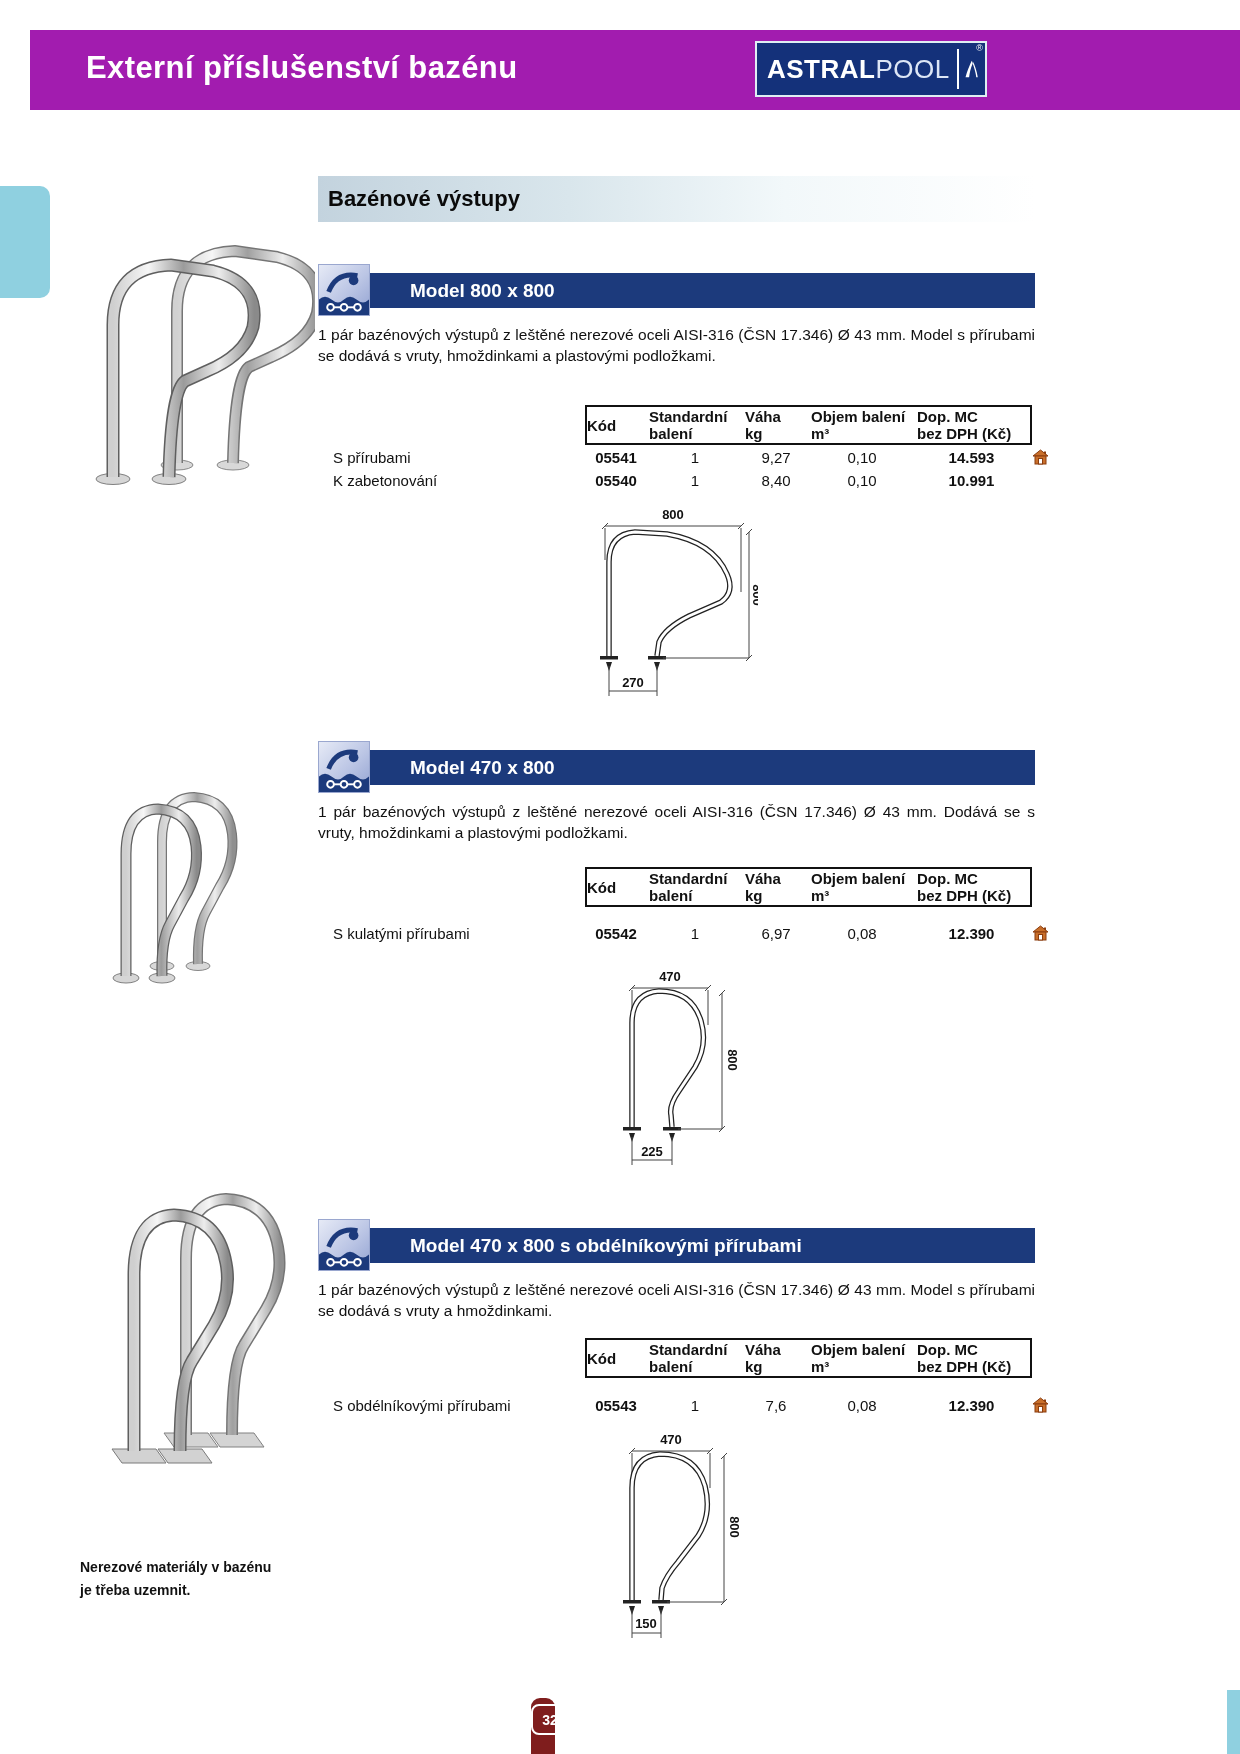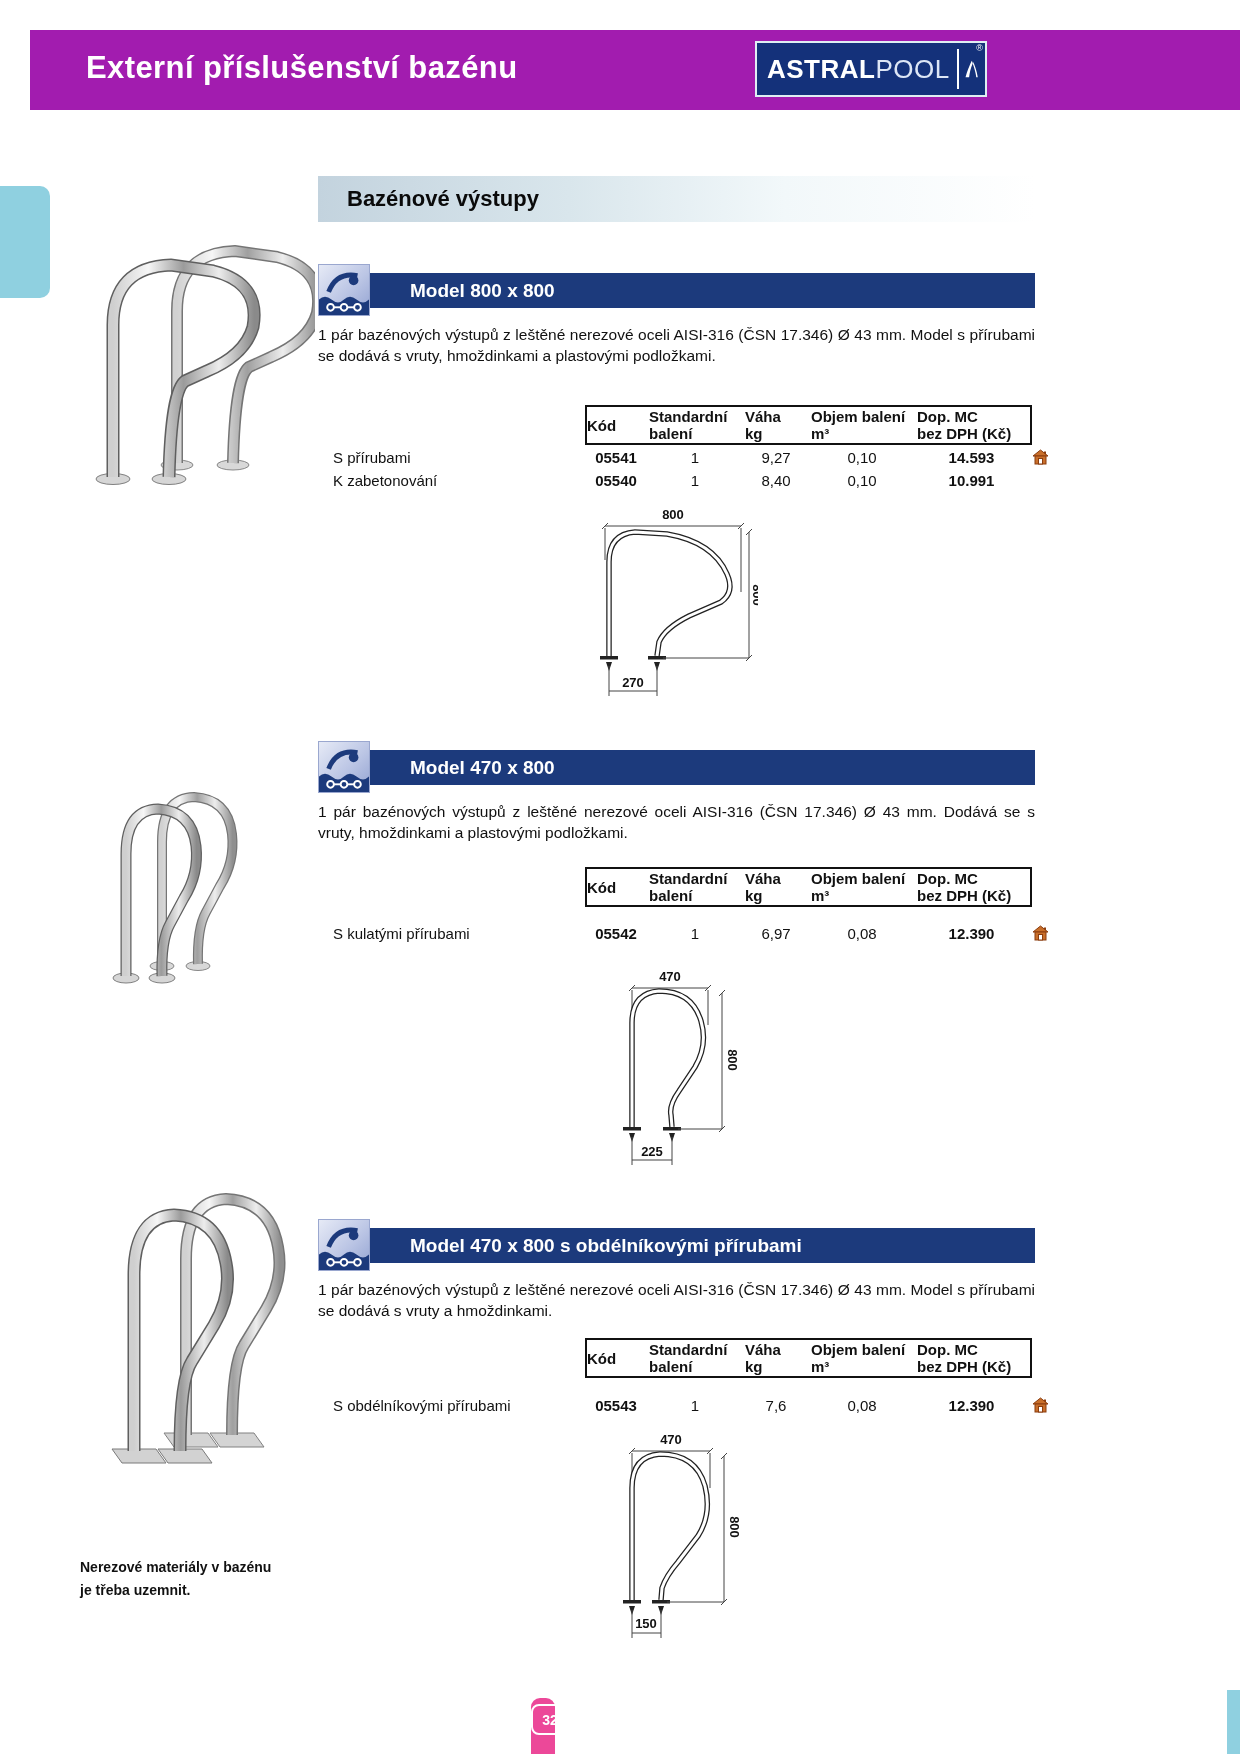--- a/index.html
+++ b/index.html
@@ -10,28 +10,28 @@
   .band-title{position:absolute;left:56px;top:20px;font-size:31px;font-weight:bold;color:#fff;letter-spacing:.4px;}
   .logo{position:absolute;left:725px;top:11px;width:232px;height:56px;background:#14317a;
         border:2px solid #dfeef3;box-sizing:border-box;display:flex;align-items:center;padding:0 6px 0 10px;}
   .logo-astral{font-size:26px;font-weight:900;color:#fff;letter-spacing:.5px;}
   .logo-pool{font-size:26px;font-weight:400;color:#dde6f6;letter-spacing:.5px;}
   .logo-sep{width:2px;height:40px;background:#fff;margin:0 5px 0 7px;flex:none;}
   .logo-reg{position:absolute;top:0px;right:2px;font-size:9px;color:#fff;}
   
   .left-tab{position:absolute;left:0;top:186px;width:50px;height:112px;background:#8fd0e0;border-radius:0 10px 10px 0;}
   .corner-strip{position:absolute;left:1227px;top:1690px;width:13px;height:64px;background:#8fd0e0;}
-  .badge{position:absolute;left:531px;top:1698px;width:24px;height:56px;background:#ec4899;border-radius:9px 9px 0 0;}
+  .badge{position:absolute;left:531px;top:1698px;width:24px;height:56px;background:#7f1d1d;border-radius:9px 9px 0 0;}
   .badge-inner{width:34px;height:27px;margin:6px auto 0;border:2px solid #fff;border-radius:8px;
                display:flex;align-items:center;justify-content:center;color:#fff;font-weight:bold;font-size:14px;}
   
   .section-bar{position:absolute;left:318px;top:176px;width:717px;height:46px;
                background:linear-gradient(90deg,#c3d3de 0%,#d9e6ec 35%,#f2f8fa 65%,#ffffff 100%);
                display:flex;align-items:center;}
-  .section-title{font-size:22px;font-weight:bold;color:#0a0a0a;padding-left:10px;margin-left:19px;}
+  .section-title{font-size:22px;font-weight:bold;color:#0a0a0a;padding-left:10px;}
   
   .model-icon{position:absolute;left:318px;width:52px;height:52px;
               background:linear-gradient(135deg,#e6eaf6 0%,#bcc6e5 55%,#93a3d2 100%);
               border:1px solid #9aa7cf;box-sizing:border-box;}
   .model-bar{position:absolute;left:370px;width:665px;height:35px;background:#1c3a7c;
              display:flex;align-items:center;}
   .model-title{color:#fff;font-size:19px;font-weight:bold;padding-left:40px;}
   
   .desc{position:absolute;left:318px;width:717px;font-size:15.5px;line-height:21px;text-align:justify;}
   

